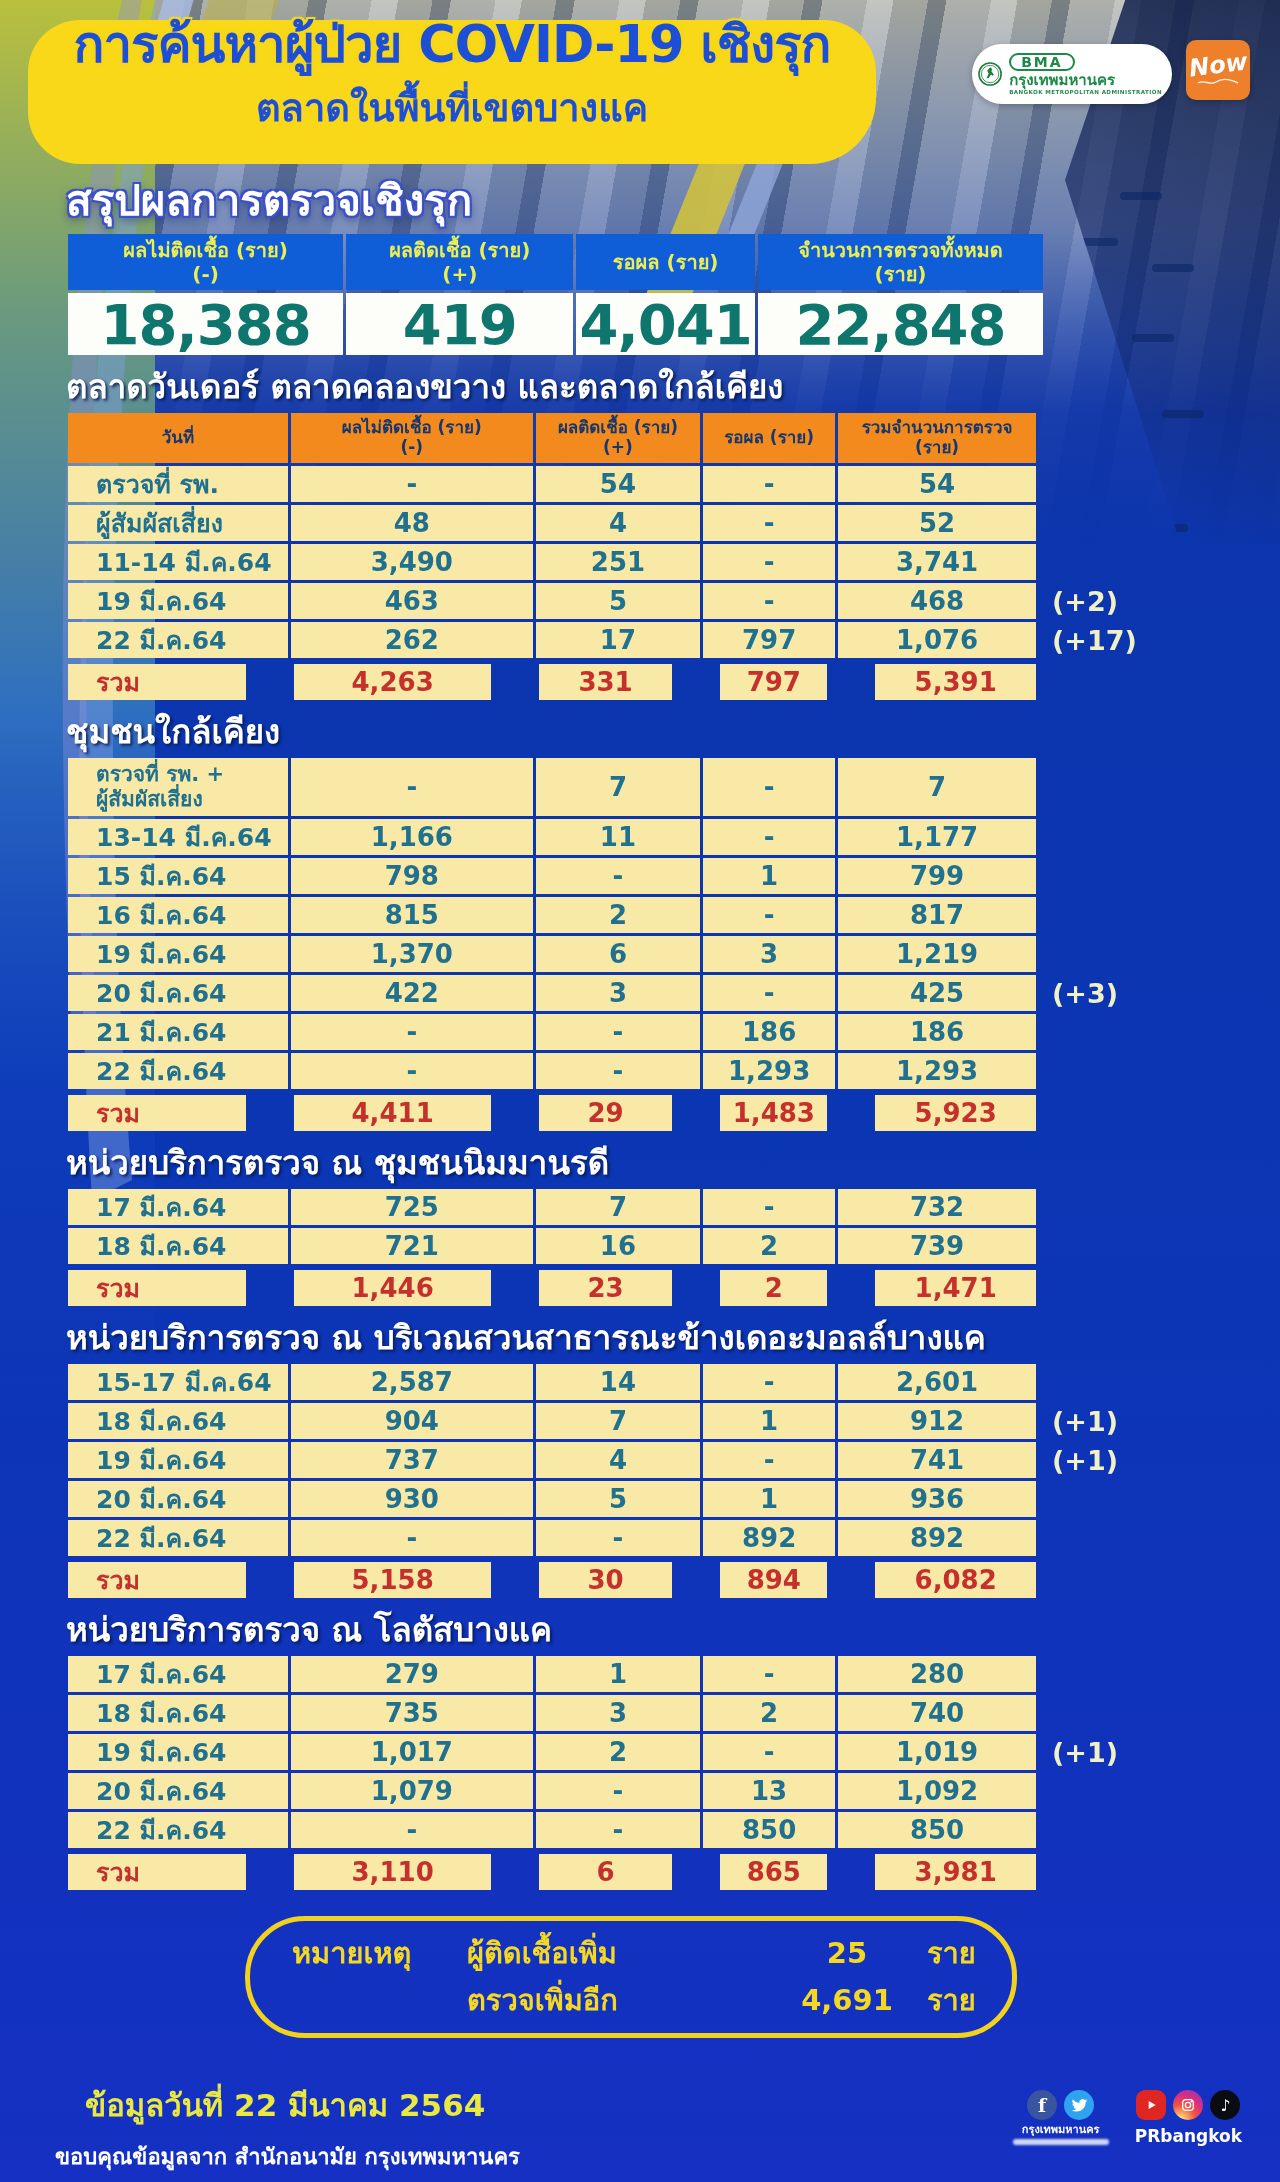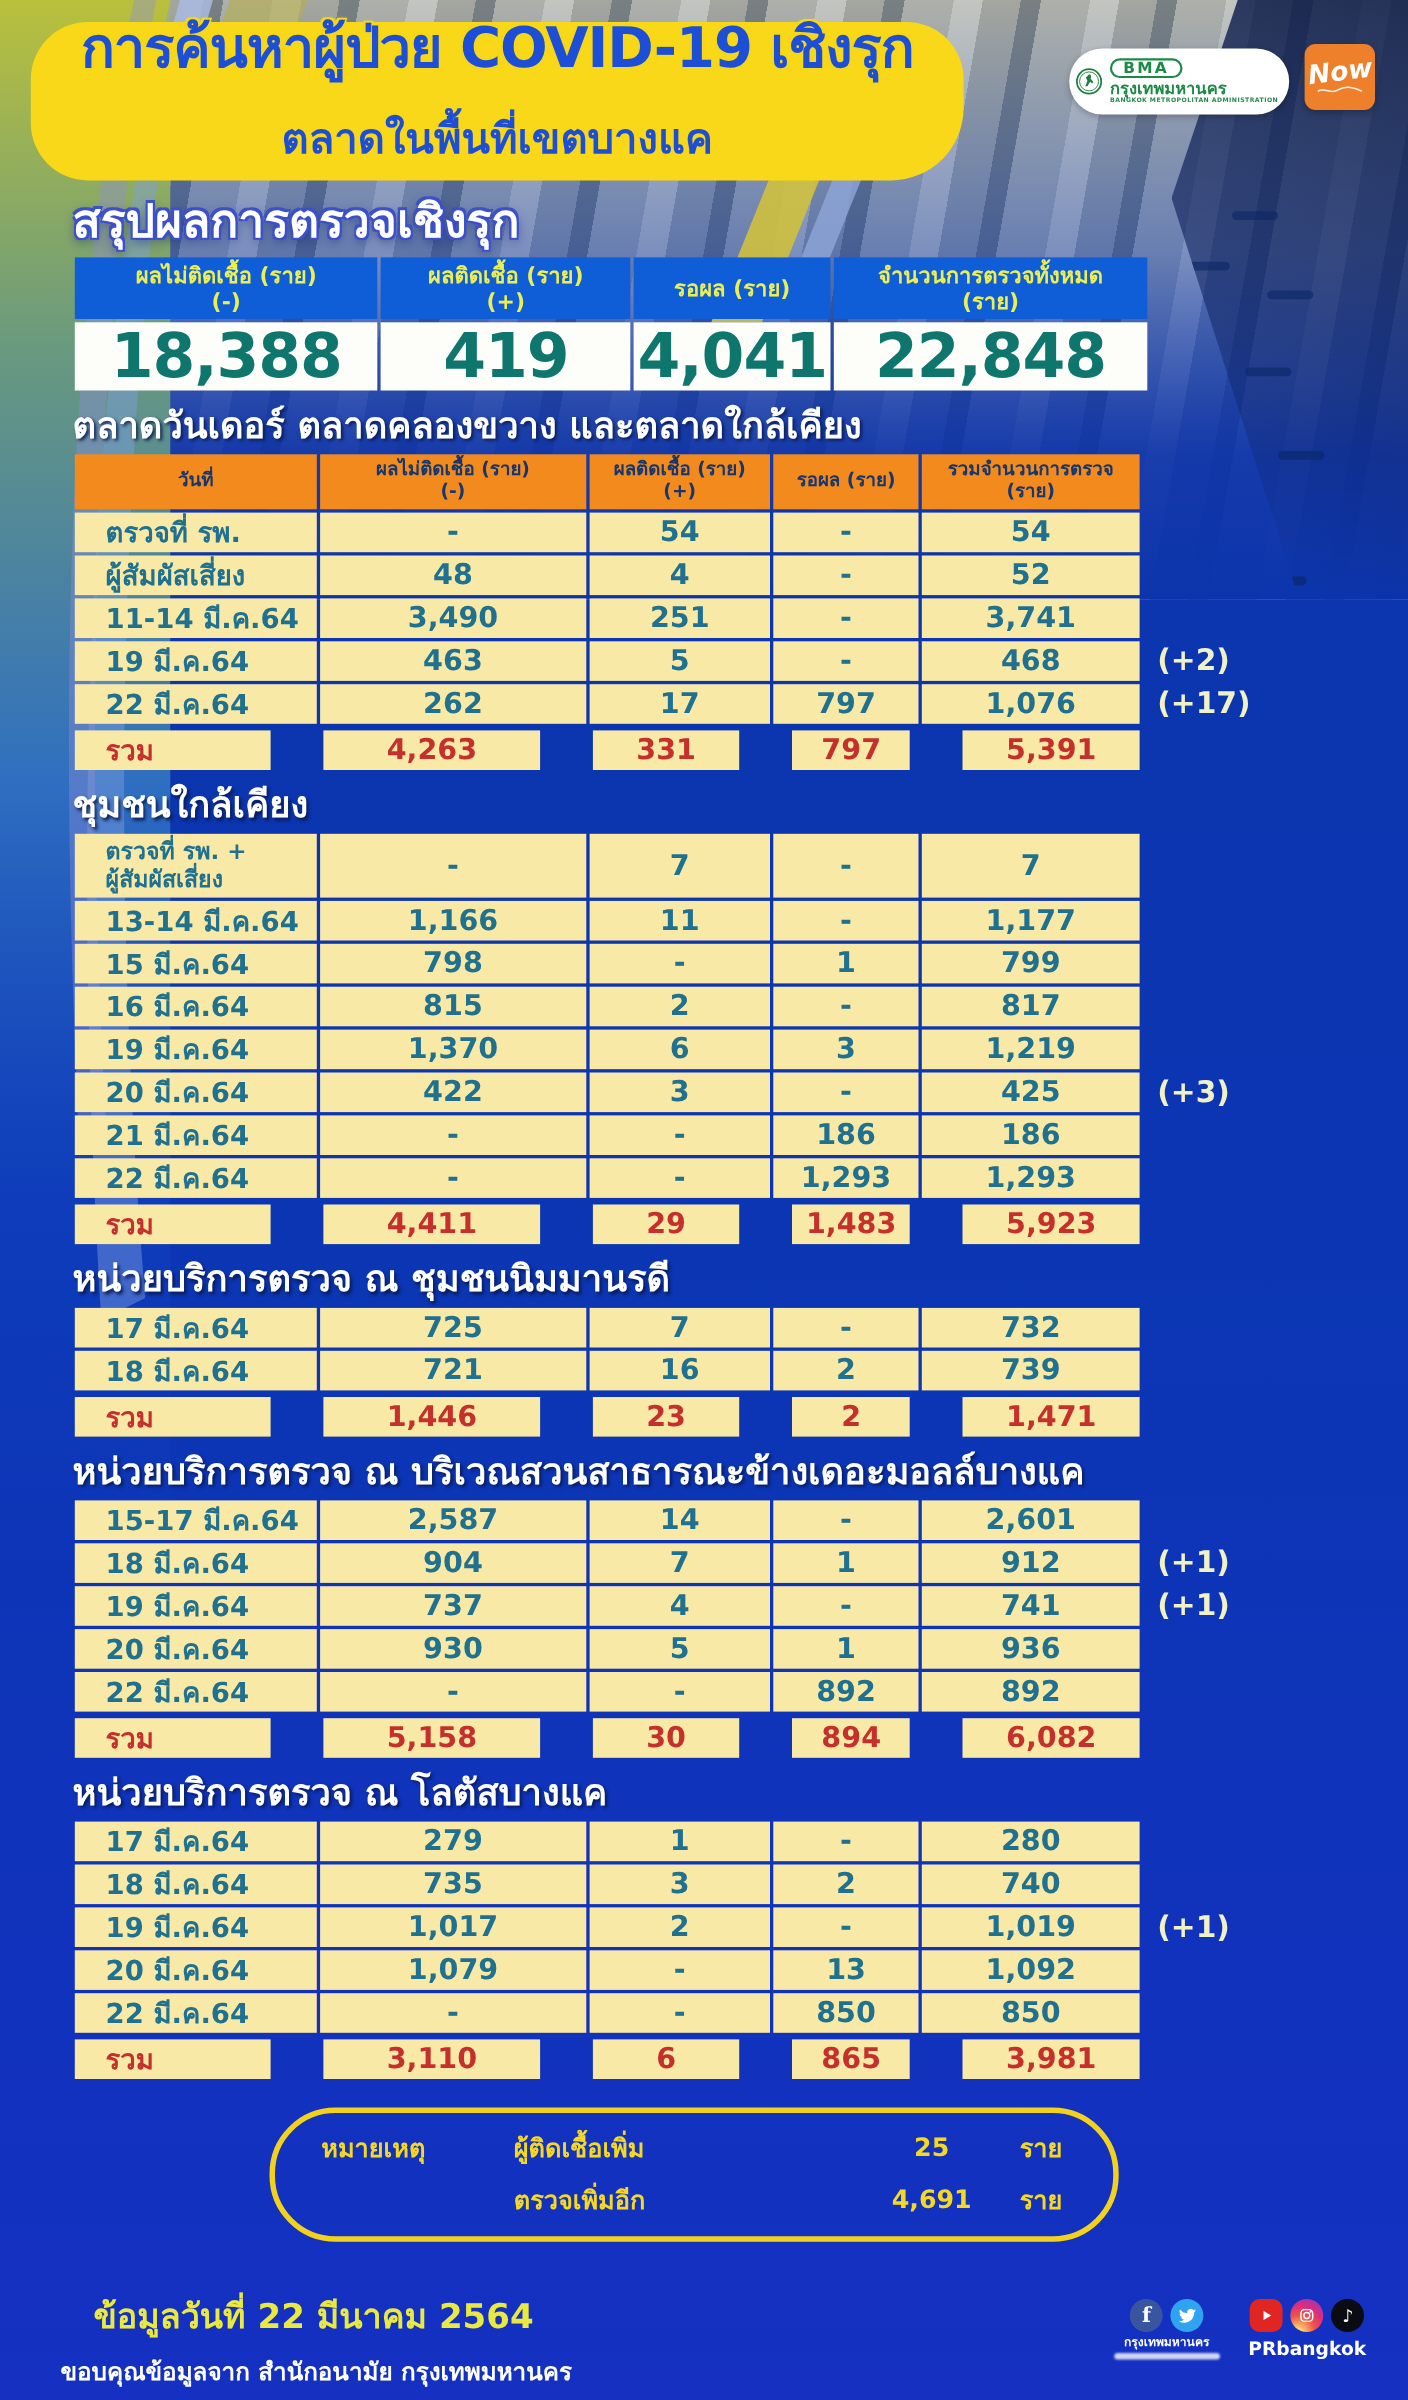--- a/index.html
+++ b/index.html
@@ -52,21 +52,21 @@
     border-radius: 52px 52px 66px 52px;
     text-align: center;
     padding-top: 2px;
   }
   .title-line1 {
     font-size: 51px; font-weight: 800; color: #1d4fd6; line-height: 62px;
     margin-top: -8px; letter-spacing: -1px;
     text-shadow: 0 0 5px #f6d71a, 2px 2px 0 #f6d71a, -2px -2px 0 #f6d71a, 2px -2px 0 #f6d71a, -2px 2px 0 #f6d71a;
     white-space: nowrap;
   }
-  .title-line2 { font-size: 38px; font-weight: 800; color: #1d4fd6; line-height: 52px; margin-top: 24px; white-space: nowrap; }
+  .title-line2 { font-size: 38px; font-weight: 800; color: #1d4fd6; line-height: 52px; margin-top: 6px; white-space: nowrap; }
 
   .bma-logo {
     position: absolute; z-index: 3; left: 972px; top: 44px;
     width: 200px; height: 60px;
     background: #ffffff; border-radius: 30px;
     display: flex; align-items: center; padding: 4px 10px 4px 6px;
     box-shadow: 0 2px 6px rgba(0,0,0,.25);
   }
   .bma-text { margin-left: 7px; line-height: 1; }
   .bma-abbr {
@@ -131,21 +131,21 @@
     color: #f0f1c6; font-weight: 800; font-size: 27px; white-space: nowrap;
   }
 
   
   .note-box {
     position: absolute; z-index: 2; left: 245px; top: 1916px;
     width: 772px; height: 122px;
     border: 5px solid #f2d21c; border-radius: 60px;
     display: grid; grid-template-columns: 175px 300px 160px 100px; grid-template-rows: 1fr 1fr;
     align-items: center; padding: 8px 0 10px 42px;
-    color: #f5d821; font-weight: 800; font-size: 23px;
+    color: #f5d821; font-weight: 800; font-size: 29px;
   }
   .note-val { text-align: center; }
 
   
   .footer { position: absolute; z-index: 2; left: 0; right: 0; top: 2062px; height: 120px; }
   .footer-date { margin: 18px 0 0 85px; font-size: 31px; font-weight: 800; color: #e9e93f; }
   .footer-credit { margin: 9px 0 0 55px; font-size: 22px; font-weight: 700; color: #ffffff; }
   .social { position: absolute; right: 38px; top: 28px; display: flex; gap: 26px; }
   .social-group { display: flex; flex-direction: column; align-items: center; }
   .icon-row { display: flex; gap: 7px; }

